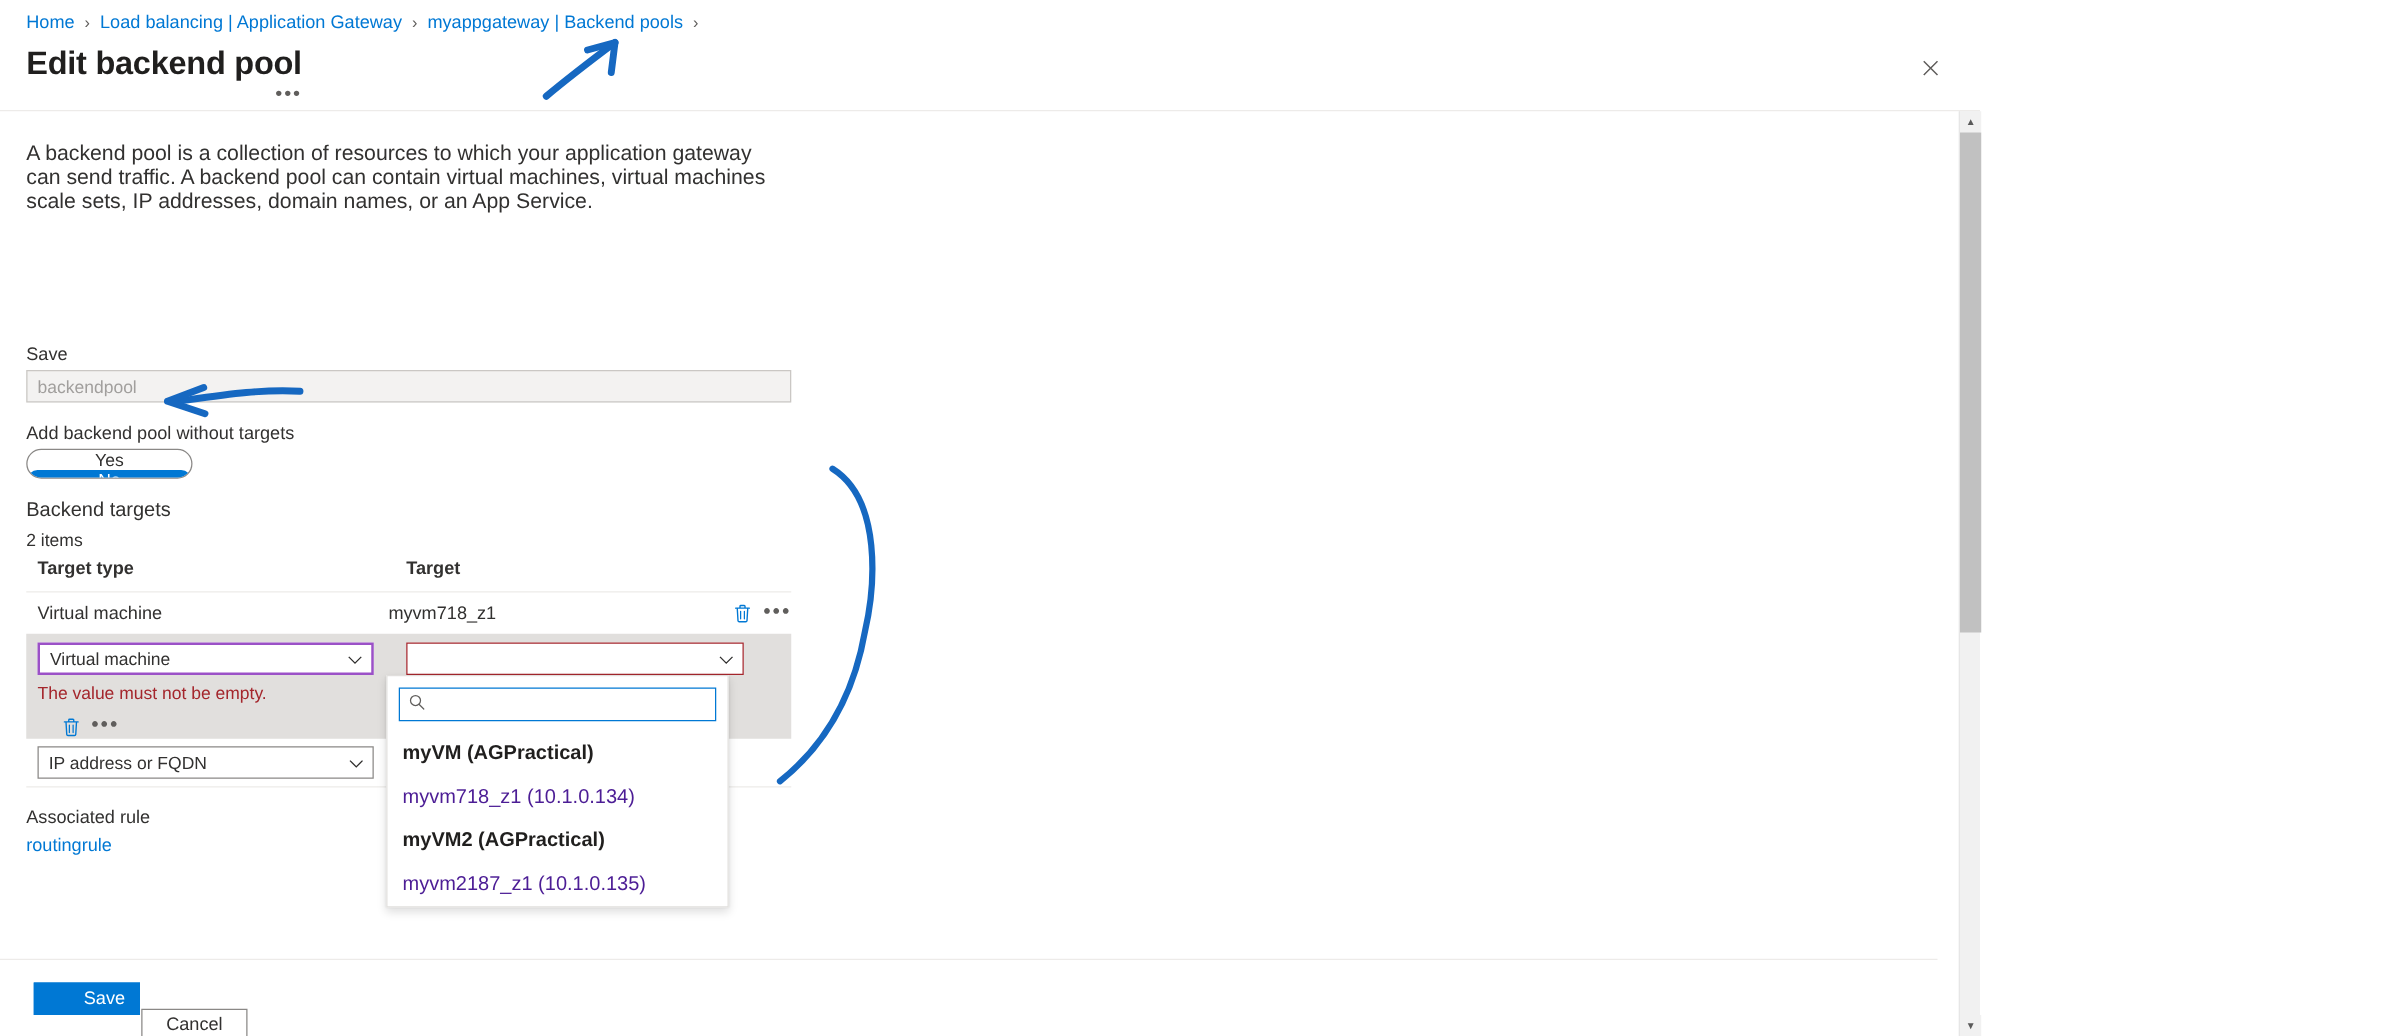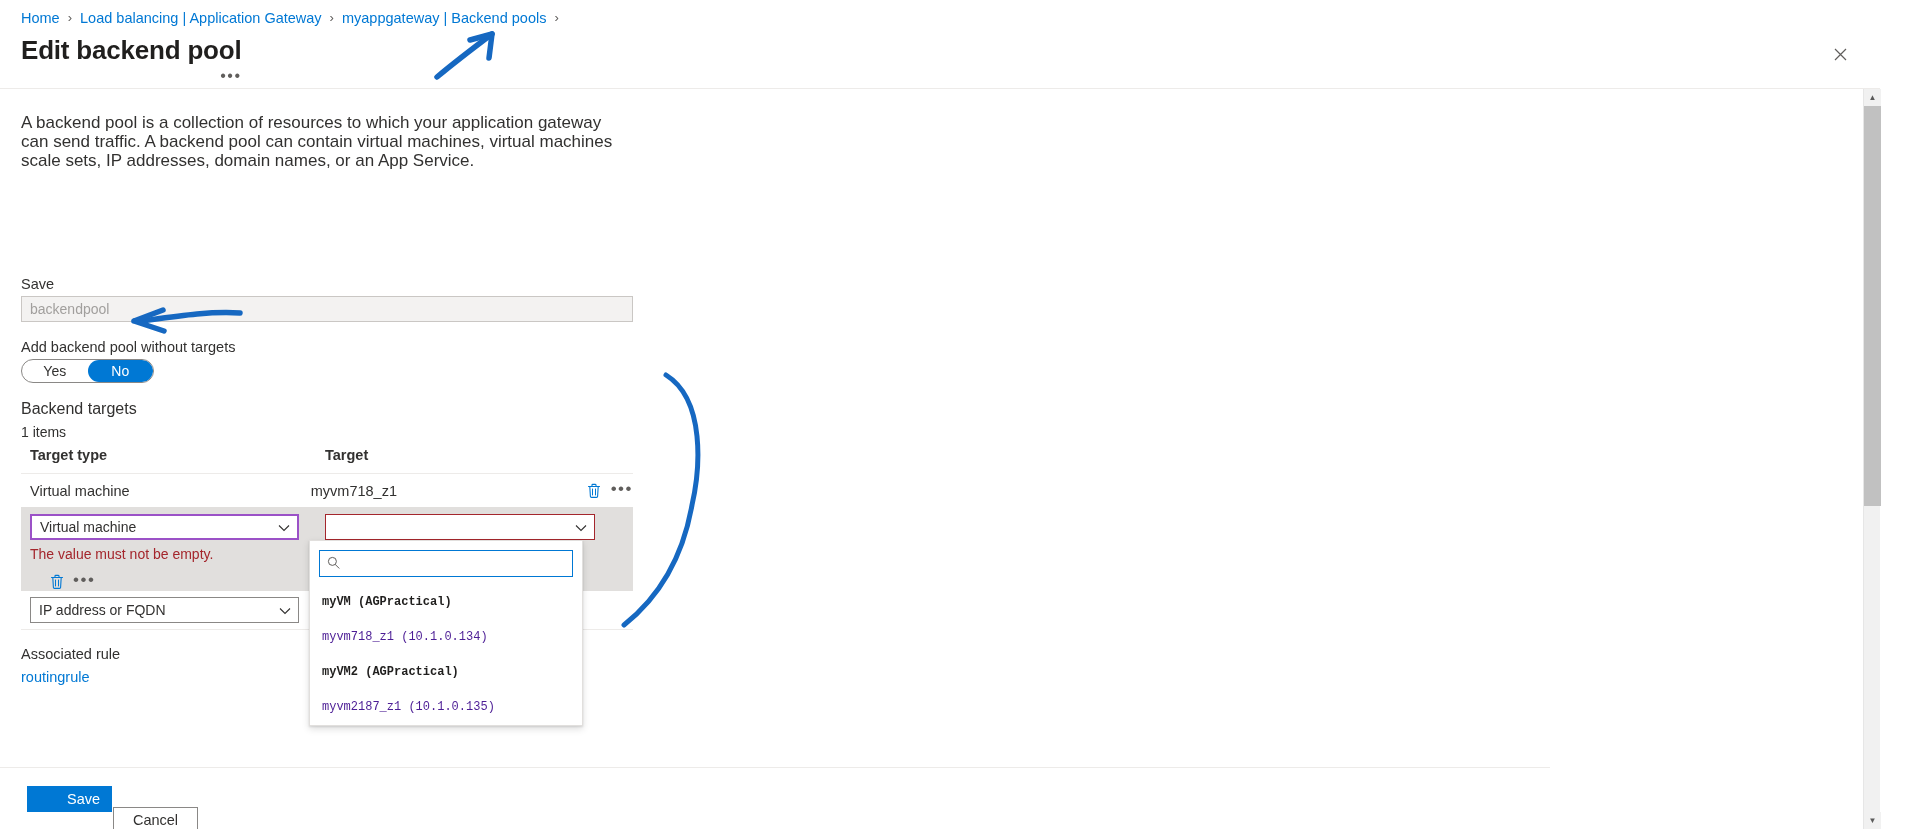--- a/index.html
+++ b/index.html
@@ -7,21 +7,21 @@
   html, body {
     margin: 0; padding: 0;
     width: 1920px; height: 829px;
     overflow: hidden;
     background: #ffffff;
     font-family: "Liberation Sans", sans-serif;
     color: #323130;
   }
   .page {
     position: relative;
-    width: 1880px;
+    width: 1584px;
     height: 829px;
     background: #ffffff;
   }
 
   
   .breadcrumb {
     position: absolute;
     left: 21px; top: 8px;
     display: flex;
     align-items: center;
@@ -123,20 +123,21 @@
   .toggle {
     position: absolute;
     left: 21px; top: 270px;
     width: 133px; height: 24px;
     border: 1px solid #8a8886;
     border-radius: 12px;
     display: flex;
     overflow: hidden;
     background: #ffffff;
     cursor: pointer;
+    flex-direction: column;
   }
   .toggle-opt {
     flex: 1;
     display: flex; align-items: center; justify-content: center;
     font-size: 14px;
     color: #323130;
     border-radius: 12px;
     user-select: none;
   }
   .toggle-opt.selected {
@@ -293,24 +294,23 @@
     background: transparent;
   }
   .dd-search .mag {
     position: absolute;
     left: 7px; top: 50%;
     transform: translateY(-50%);
     color: #605e5c;
   }
   .dd-item {
     padding: 9px 12px;
-    font-size: 12px;
+    font-size: 16px;
     cursor: pointer;
     line-height: 17px;
-    font-family: Liberation Mono, monospace;
   }
   .dd-item.group {
     font-weight: 700;
     color: #201f1e;
   }
   .dd-item.child {
     color: #4c1d95;
     padding-left: 12px;
   }
 
@@ -437,21 +437,21 @@
     <input class="name-input" type="text" readonly="" value="backendpool" style="">
 
     <div class="field-label lbl-toggle">Add backend pool without targets</div>
 
     <div class="toggle">
       <div class="toggle-opt">Yes</div>
       <div class="toggle-opt selected">No</div>
     </div>
 
     <div class="section-head">Backend targets</div>
-    <div class="items-count">1 items</div>
+    <div class="items-count">2 items</div>
 
     <div class="tbl">
       <div class="tbl-head">
         <div class="col-type">Target type</div>
         <div class="col-target">Target</div>
       </div>
       <div class="hdr-rule"></div>
 
       <div class="row row-plain">
         <div class="cell-type">Virtual machine</div>

